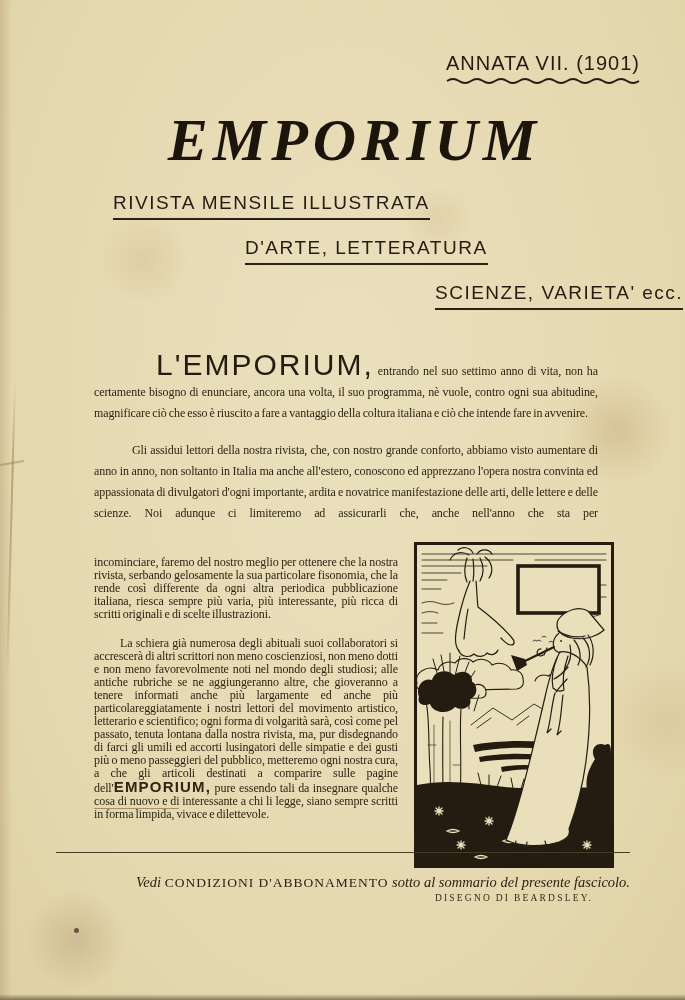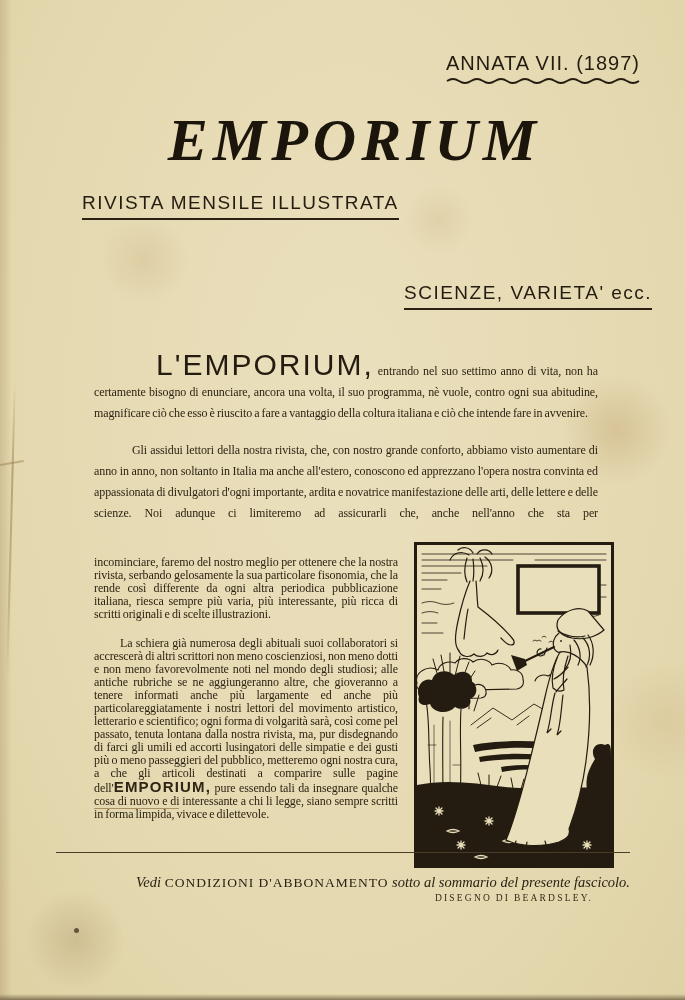--- a/index.html
+++ b/index.html
@@ -30,21 +30,21 @@
     font-family:"Liberation Sans","DejaVu Sans",sans-serif;
     font-size:20px;letter-spacing:1px;color:#241c10;white-space:nowrap;}
   .annata svg{display:block;margin:2px 0 0 auto;}
 
   .title{position:absolute;top:106px;left:12px;width:100%;text-align:center;
     font-family:"Liberation Serif","DejaVu Serif",serif;font-style:italic;font-weight:bold;
     font-size:60px;letter-spacing:5px;color:#1c150c;}
 
   .subtitle{position:absolute;font-family:"Liberation Sans","DejaVu Sans",sans-serif;
     font-size:19px;letter-spacing:1.5px;color:#241c10;white-space:nowrap;
-    border-bottom:2px solid #2a2114;padding-bottom:4px;}
+    border-bottom:2px solid #2a2114;padding-bottom:4px;margin-left:31px;}
   .sub1{left:82px;top:192px;}
   .sub2{left:214px;top:237px;}
   .sub3{left:404px;top:282px;}
 
   .content{position:absolute;left:78px;top:338px;width:536px;
     font-size:12px;line-height:21px;text-align:justify;
     letter-spacing:-0.1px;word-spacing:-0.8px;color:#2e2414;}
   .content p{margin:16px;}
   .lead-display{font-family:"Liberation Sans","DejaVu Sans",sans-serif;
     font-size:30px;letter-spacing:2px;color:#241c10;}
@@ -70,29 +70,30 @@
 </head>
 <body>
 
 <div class="page">
 
   <div class="crease"></div>
   <div class="crease2"></div>
   <div class="spot"></div>
 
   <div class="annata">
-    <span>ANNATA VII. (1897)</span>
+    <span>ANNATA VII. (1901)</span>
     <svg width="196" height="8" viewBox="0 0 196 8">
       <path d="M2 4 q6 -4 12 0 t12 0 t12 0 t12 0 t12 0 t12 0 t12 0 t12 0 t12 0 t12 0 t12 0 t12 0 t12 0 t12 0 t12 0 t12 0" stroke="#241c10" stroke-width="1.8" fill="none"></path>
     </svg>
   </div>
 
   <div class="title">EMPORIUM</div>
 
   <div class="subtitle sub1">RIVISTA MENSILE ILLUSTRATA</div>
+  <div class="subtitle sub2">D'ARTE, LETTERATURA</div>
   <div class="subtitle sub3">SCIENZE, VARIETA' ecc.</div>
 
   <div class="content">
     <p class="p1"><span class="lead-display">L'EMPORIUM,</span>
       <span>entrando nel suo settimo anno di vita, non ha certamente bisogno di enunciare, ancora una volta, il suo programma, nè vuole, contro ogni sua abitudine, magnificare ciò che esso è riuscito a fare a vantaggio della coltura italiana e ciò che intende fare in avvenire.</span></p>
     <p class="p2">Gli assidui lettori della nostra rivista, che, con nostro grande conforto, abbiamo visto aumentare di anno in anno, non soltanto in Italia ma anche all'estero, conoscono ed apprezzano l'opera nostra convinta ed appassionata di divulgatori d'ogni importante, ardita e novatrice manifestazione delle arti, delle lettere e delle scienze. Noi adunque ci limiteremo ad assicurarli che, anche nell'anno che sta per</p>
 
     <div class="cols">
       <div class="col-text">
         <p>incominciare, faremo del nostro meglio per ottenere che la nostra rivista, serbando gelosamente la sua particolare fisonomia, che la rende così differente da ogni altra periodica pubblicazione italiana, riesca sempre più varia, più interessante, più ricca di scritti originali e di scelte illustrazioni.</p>

